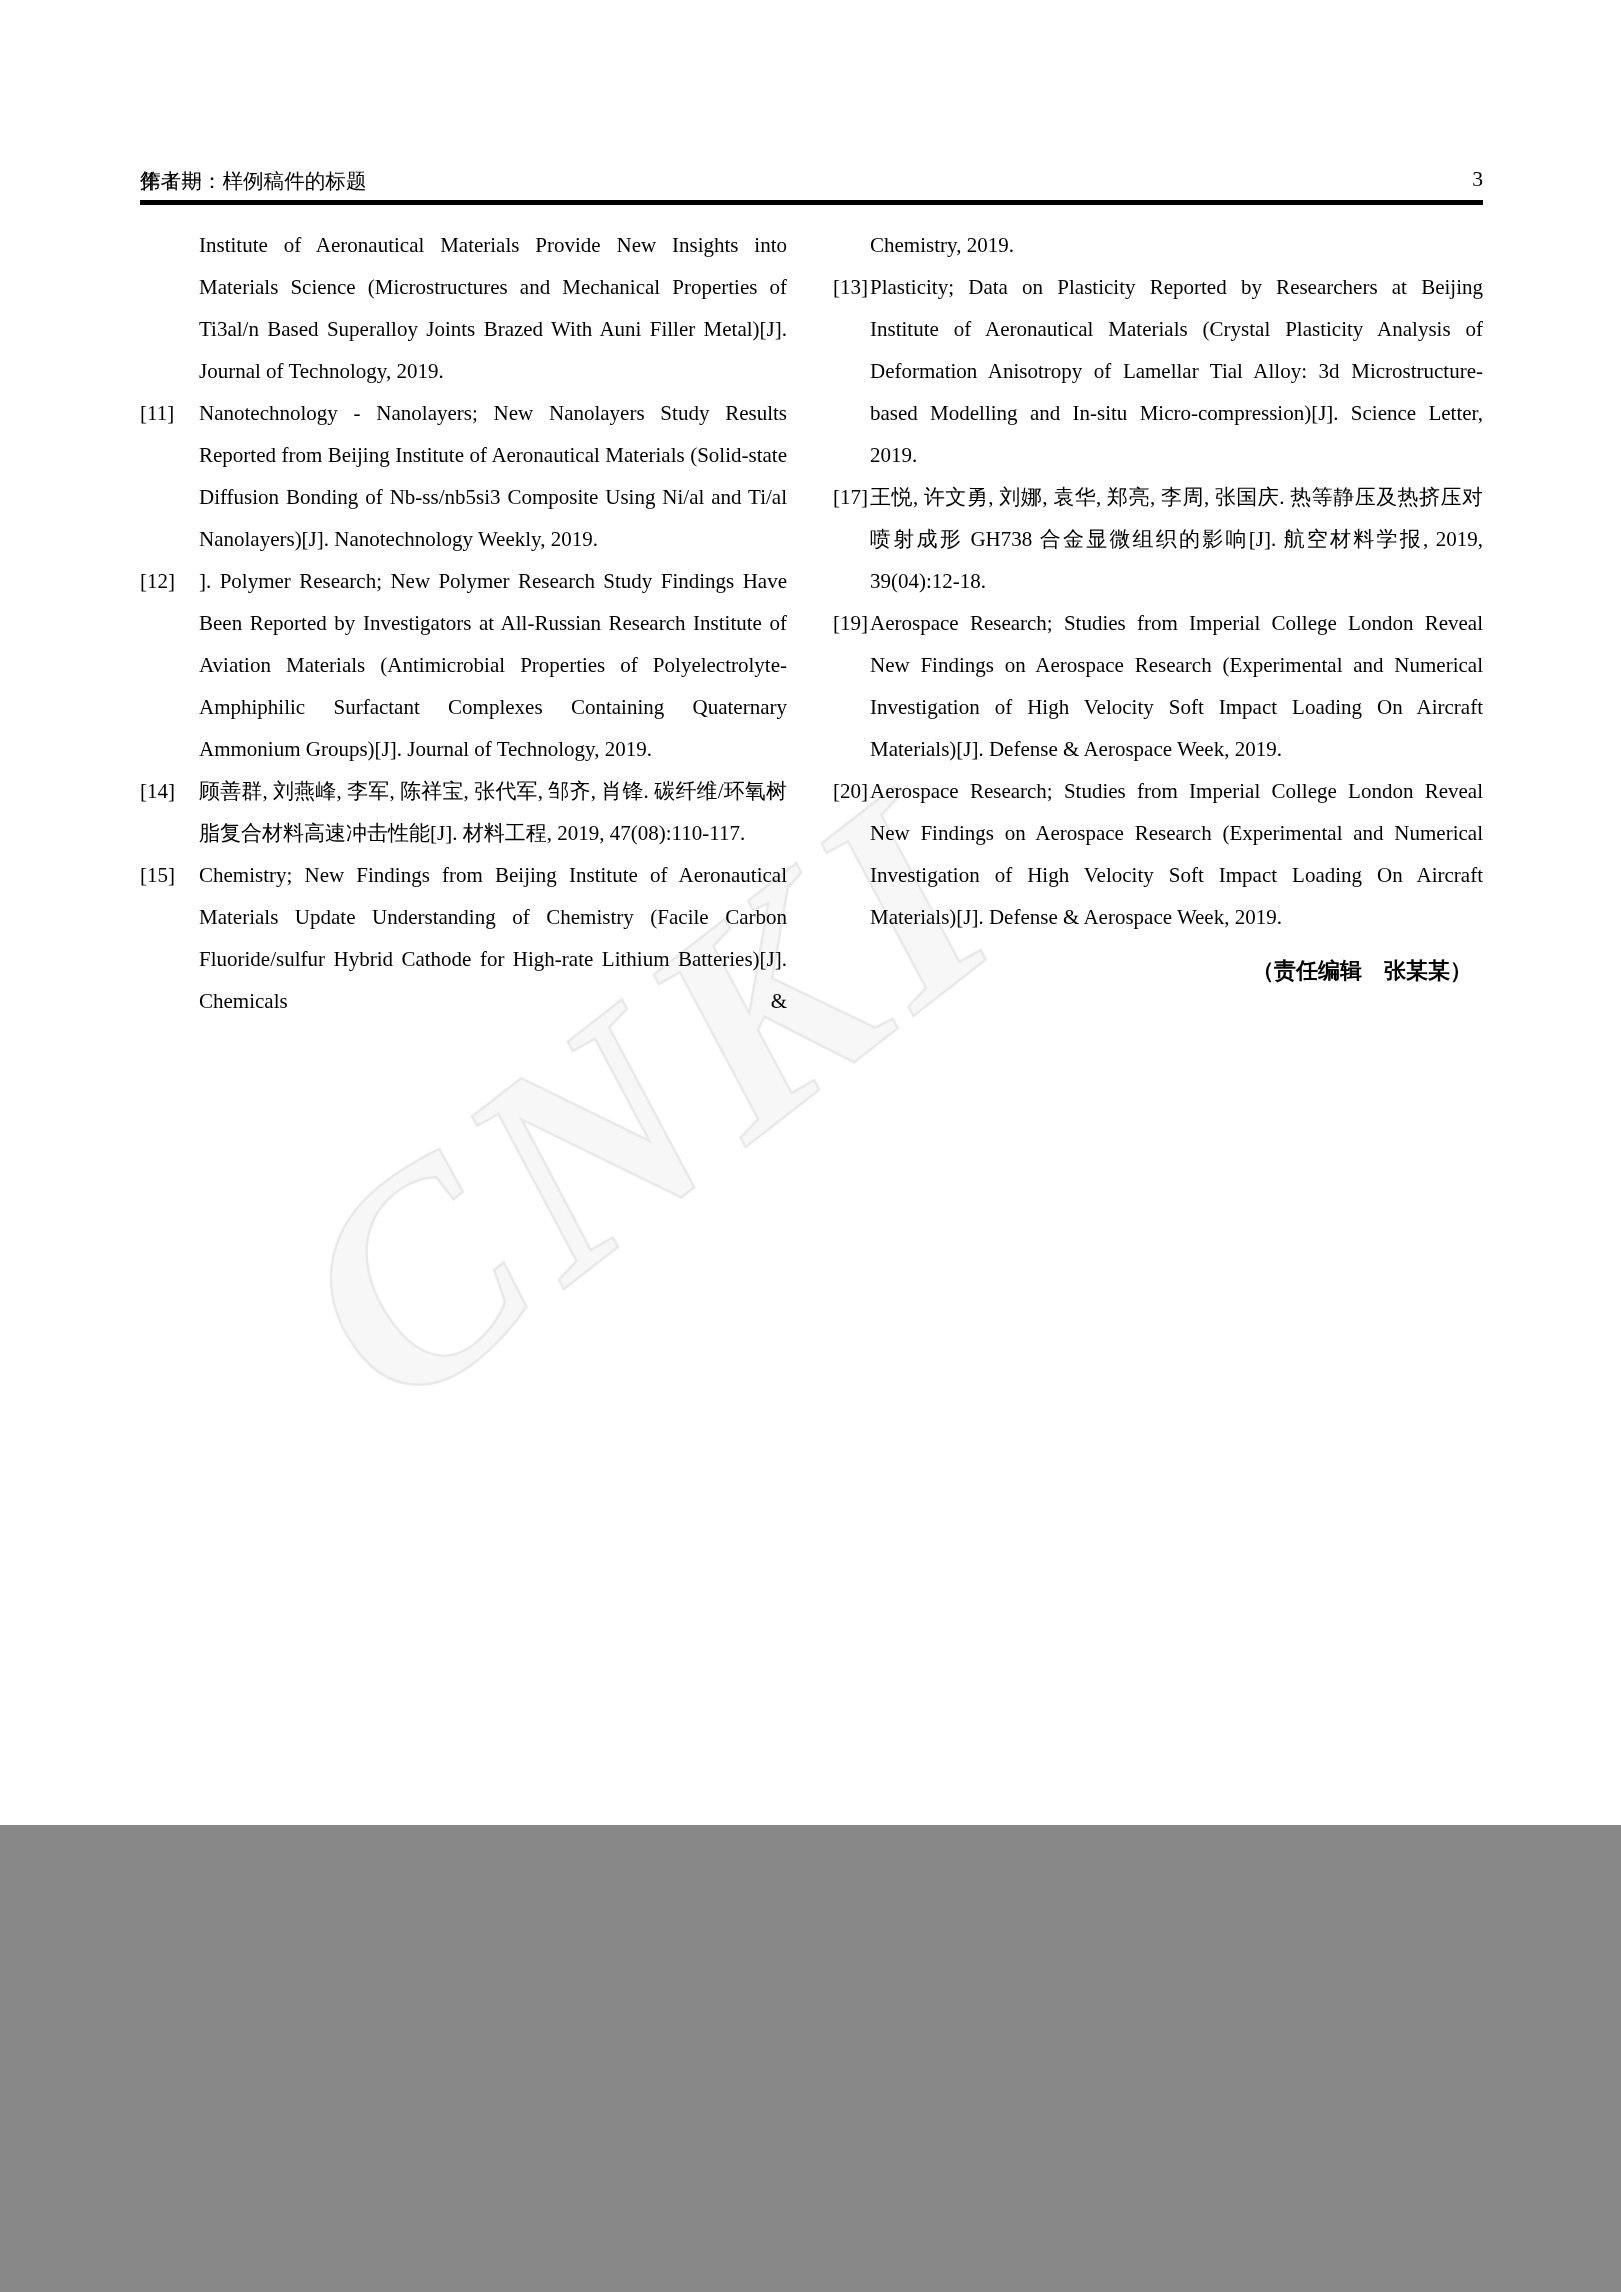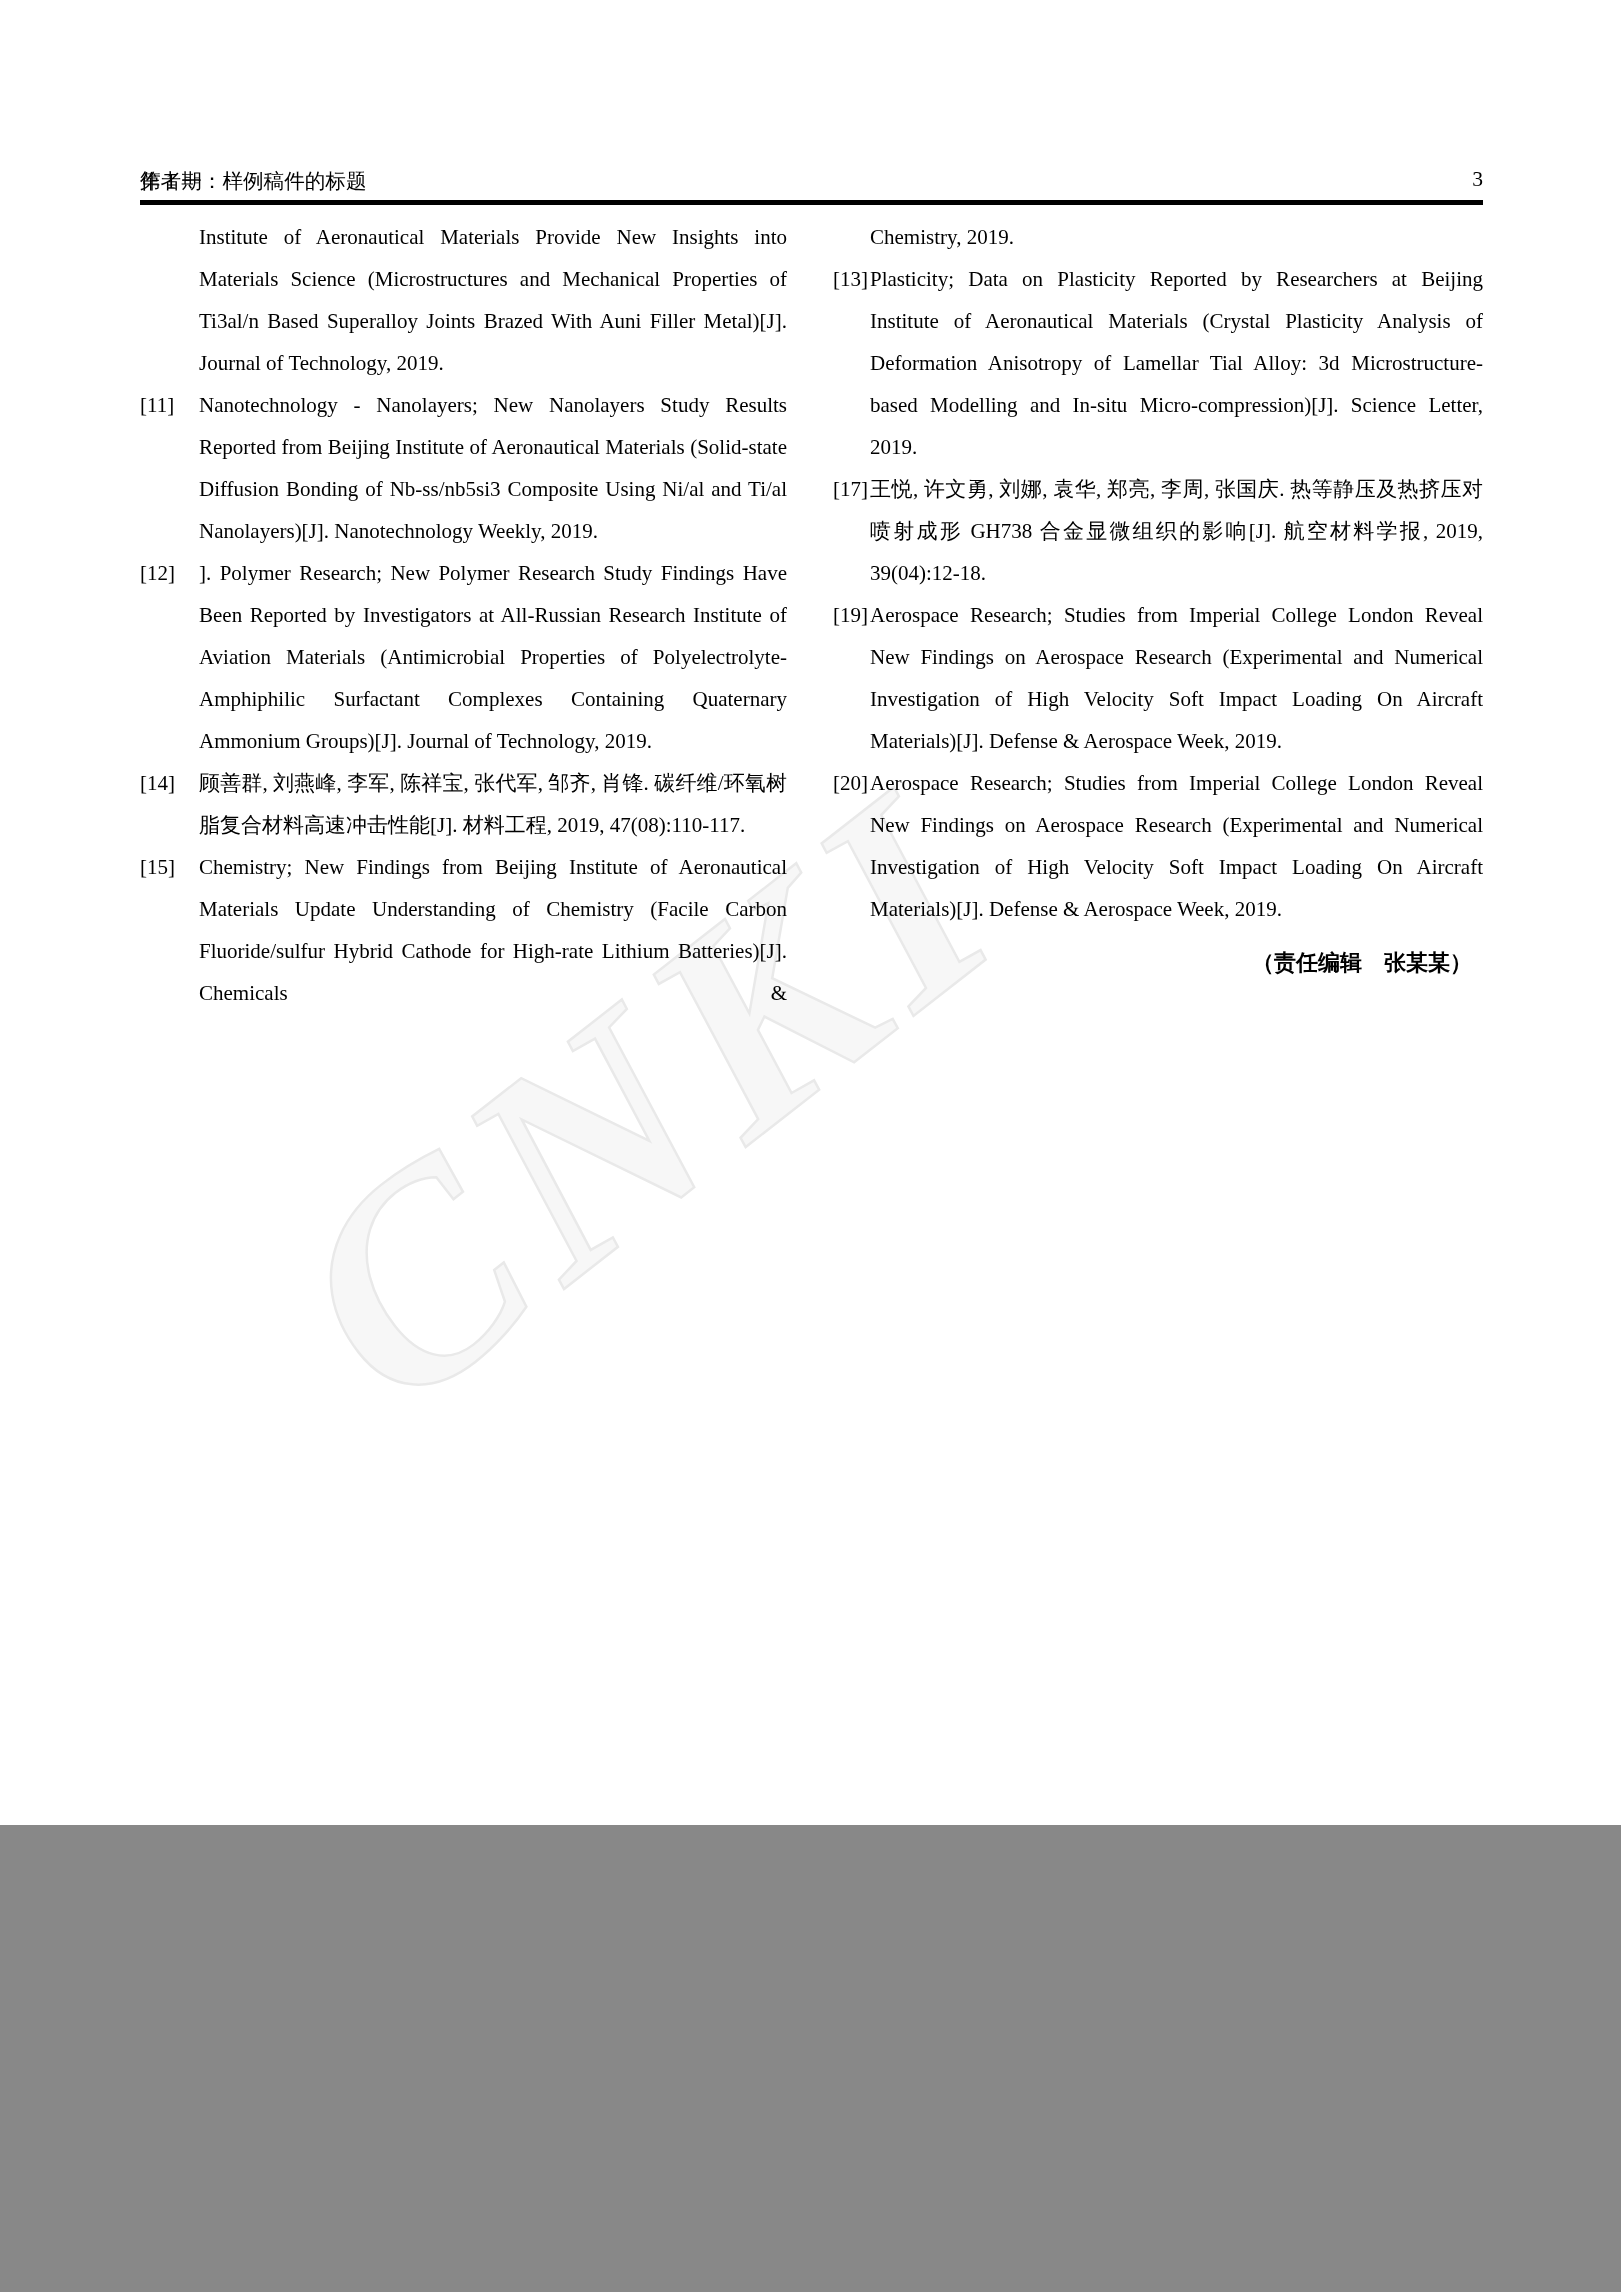--- a/index.html
+++ b/index.html
@@ -32,21 +32,21 @@
     -webkit-text-stroke:2.5px #e9e9e9;
     transform:rotate(-38deg);
     transform-origin:50% 50%;
     display:flex;align-items:center;justify-content:center;
     letter-spacing:17.6px;
     user-select:none;
     pointer-events:none;
   }
   
   #columns{
-    position:absolute;left:140px;top:216px;width:1343px;
+    position:absolute;left:140px;top:224px;width:1343px;
     display:flex;gap:46px;
   }
   .col{width:647px;}
   #col-right{width:650px;}
   p.ref{
     margin:0;position:relative;
     font-size:21px;line-height:42px;
     text-align:justify;
   }
   #col-left p.ref{padding-left:59px;}

